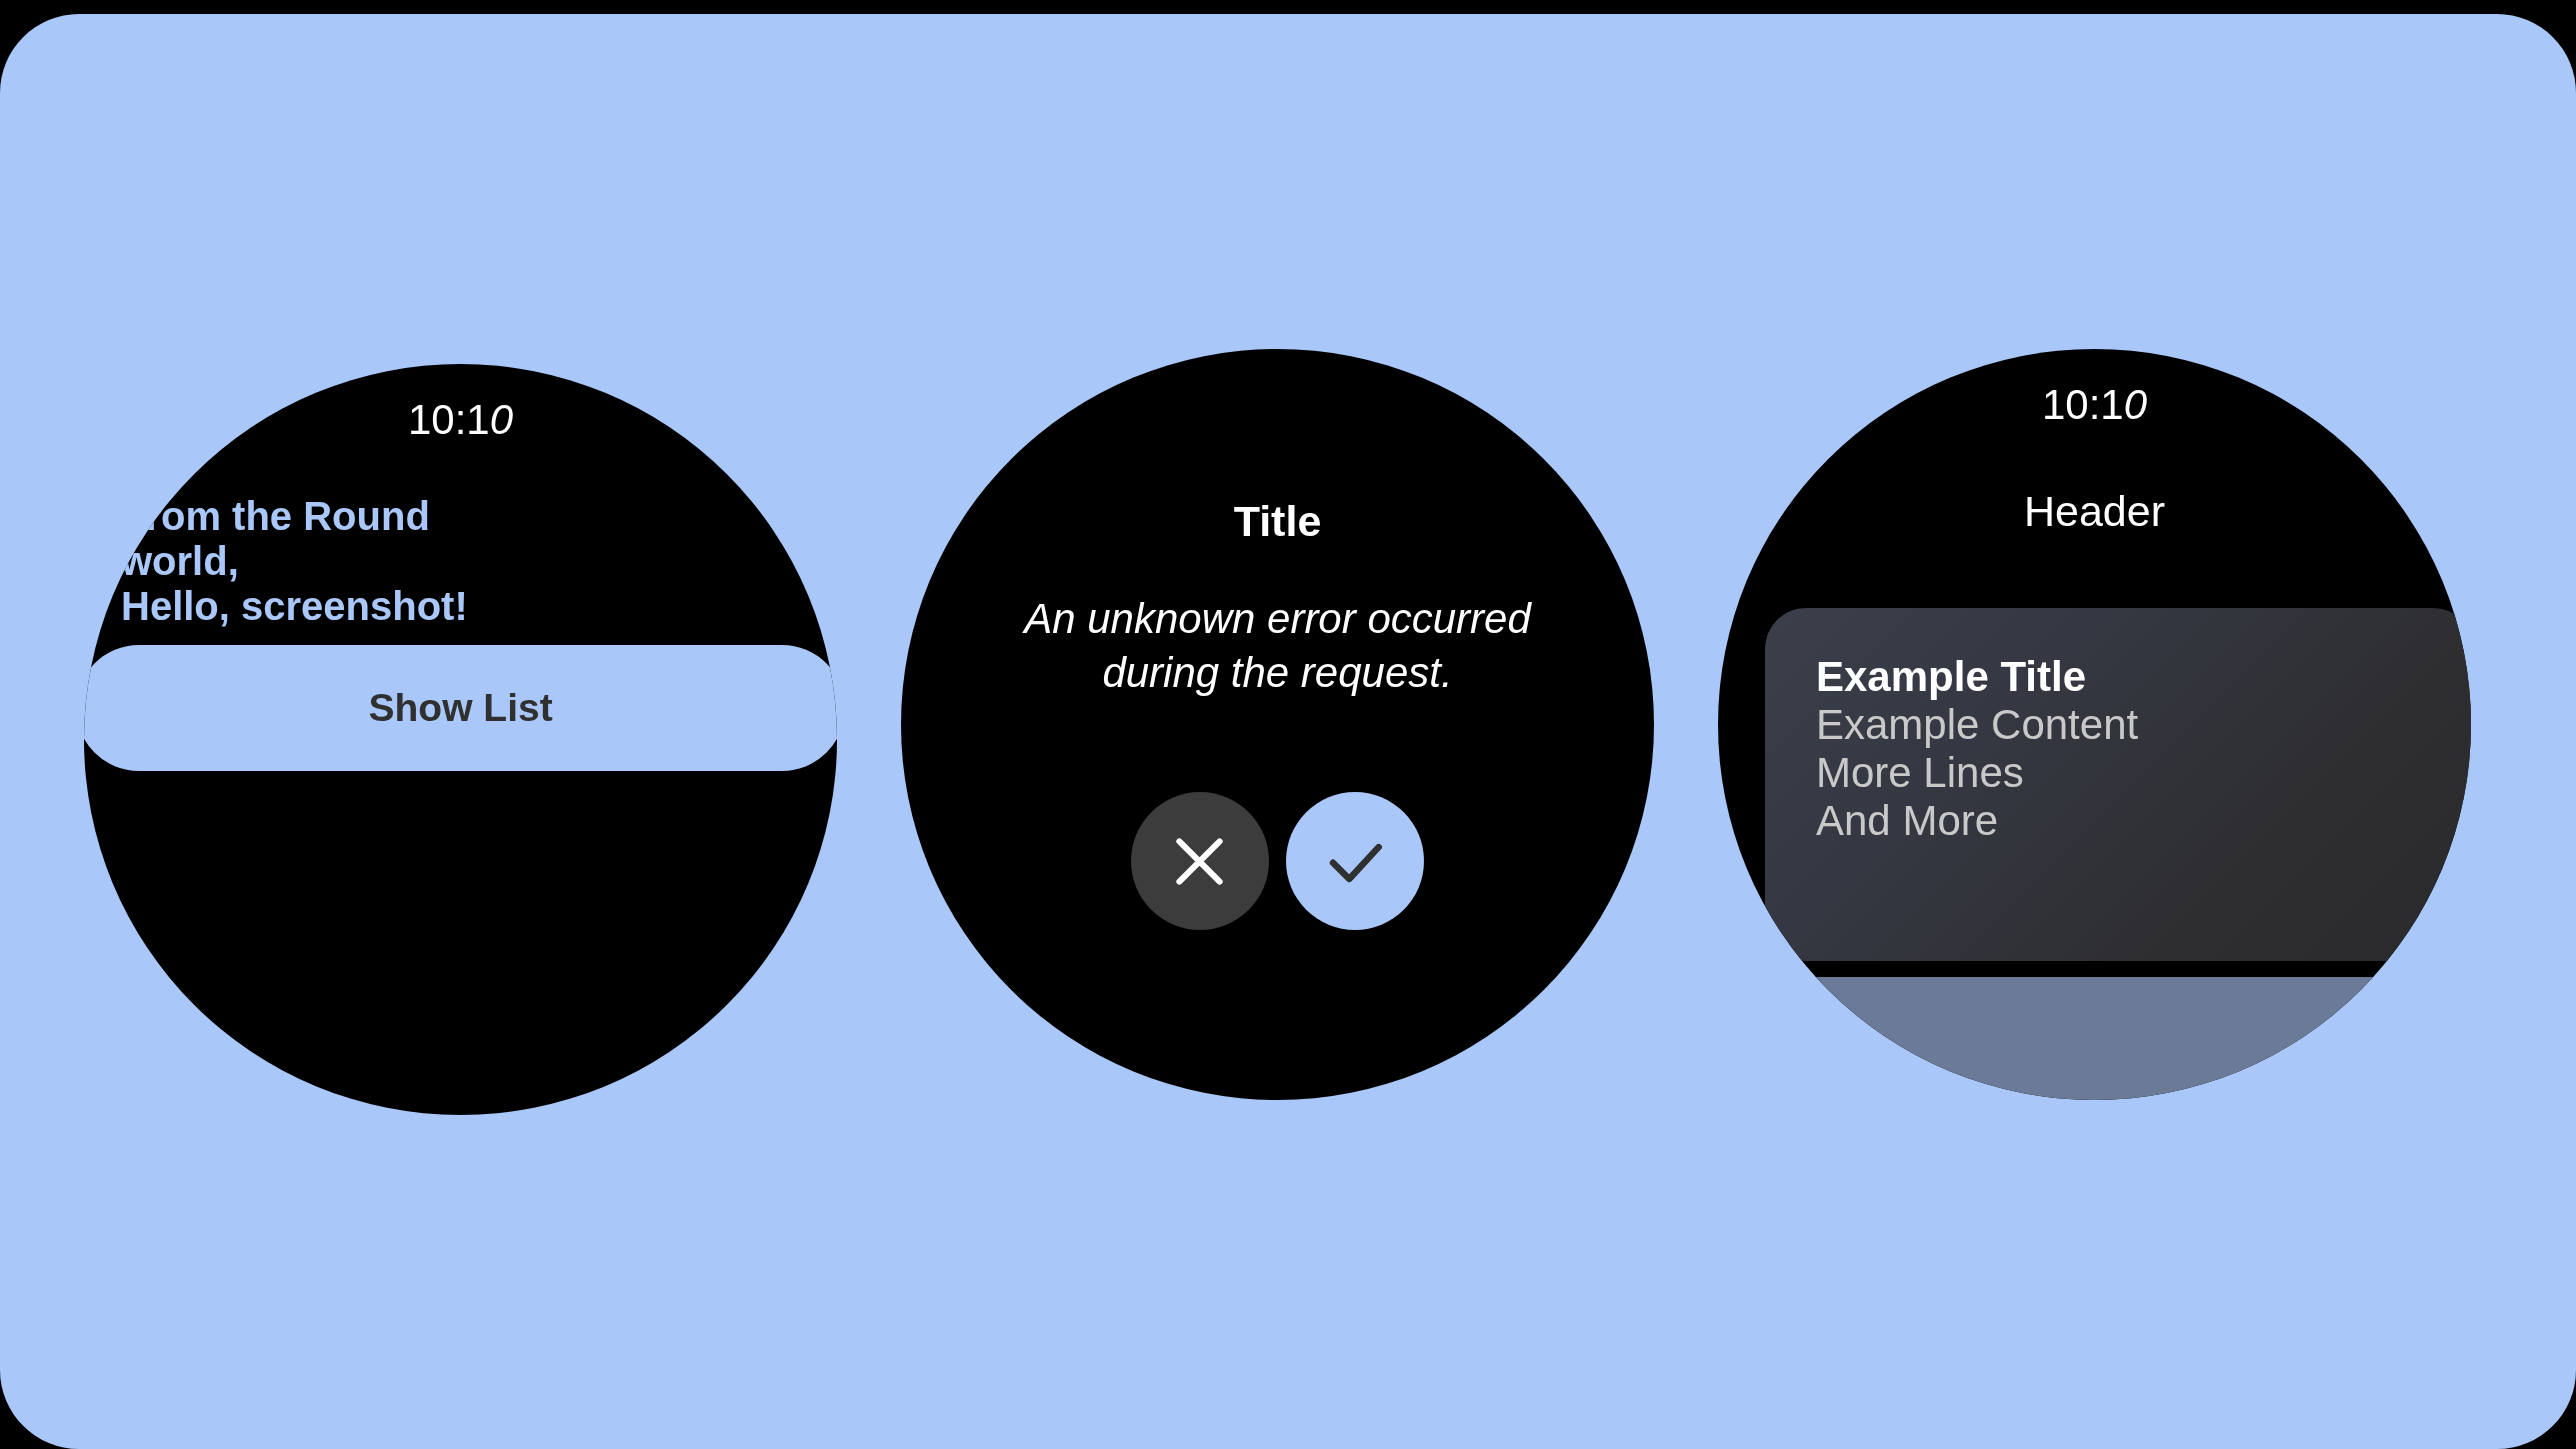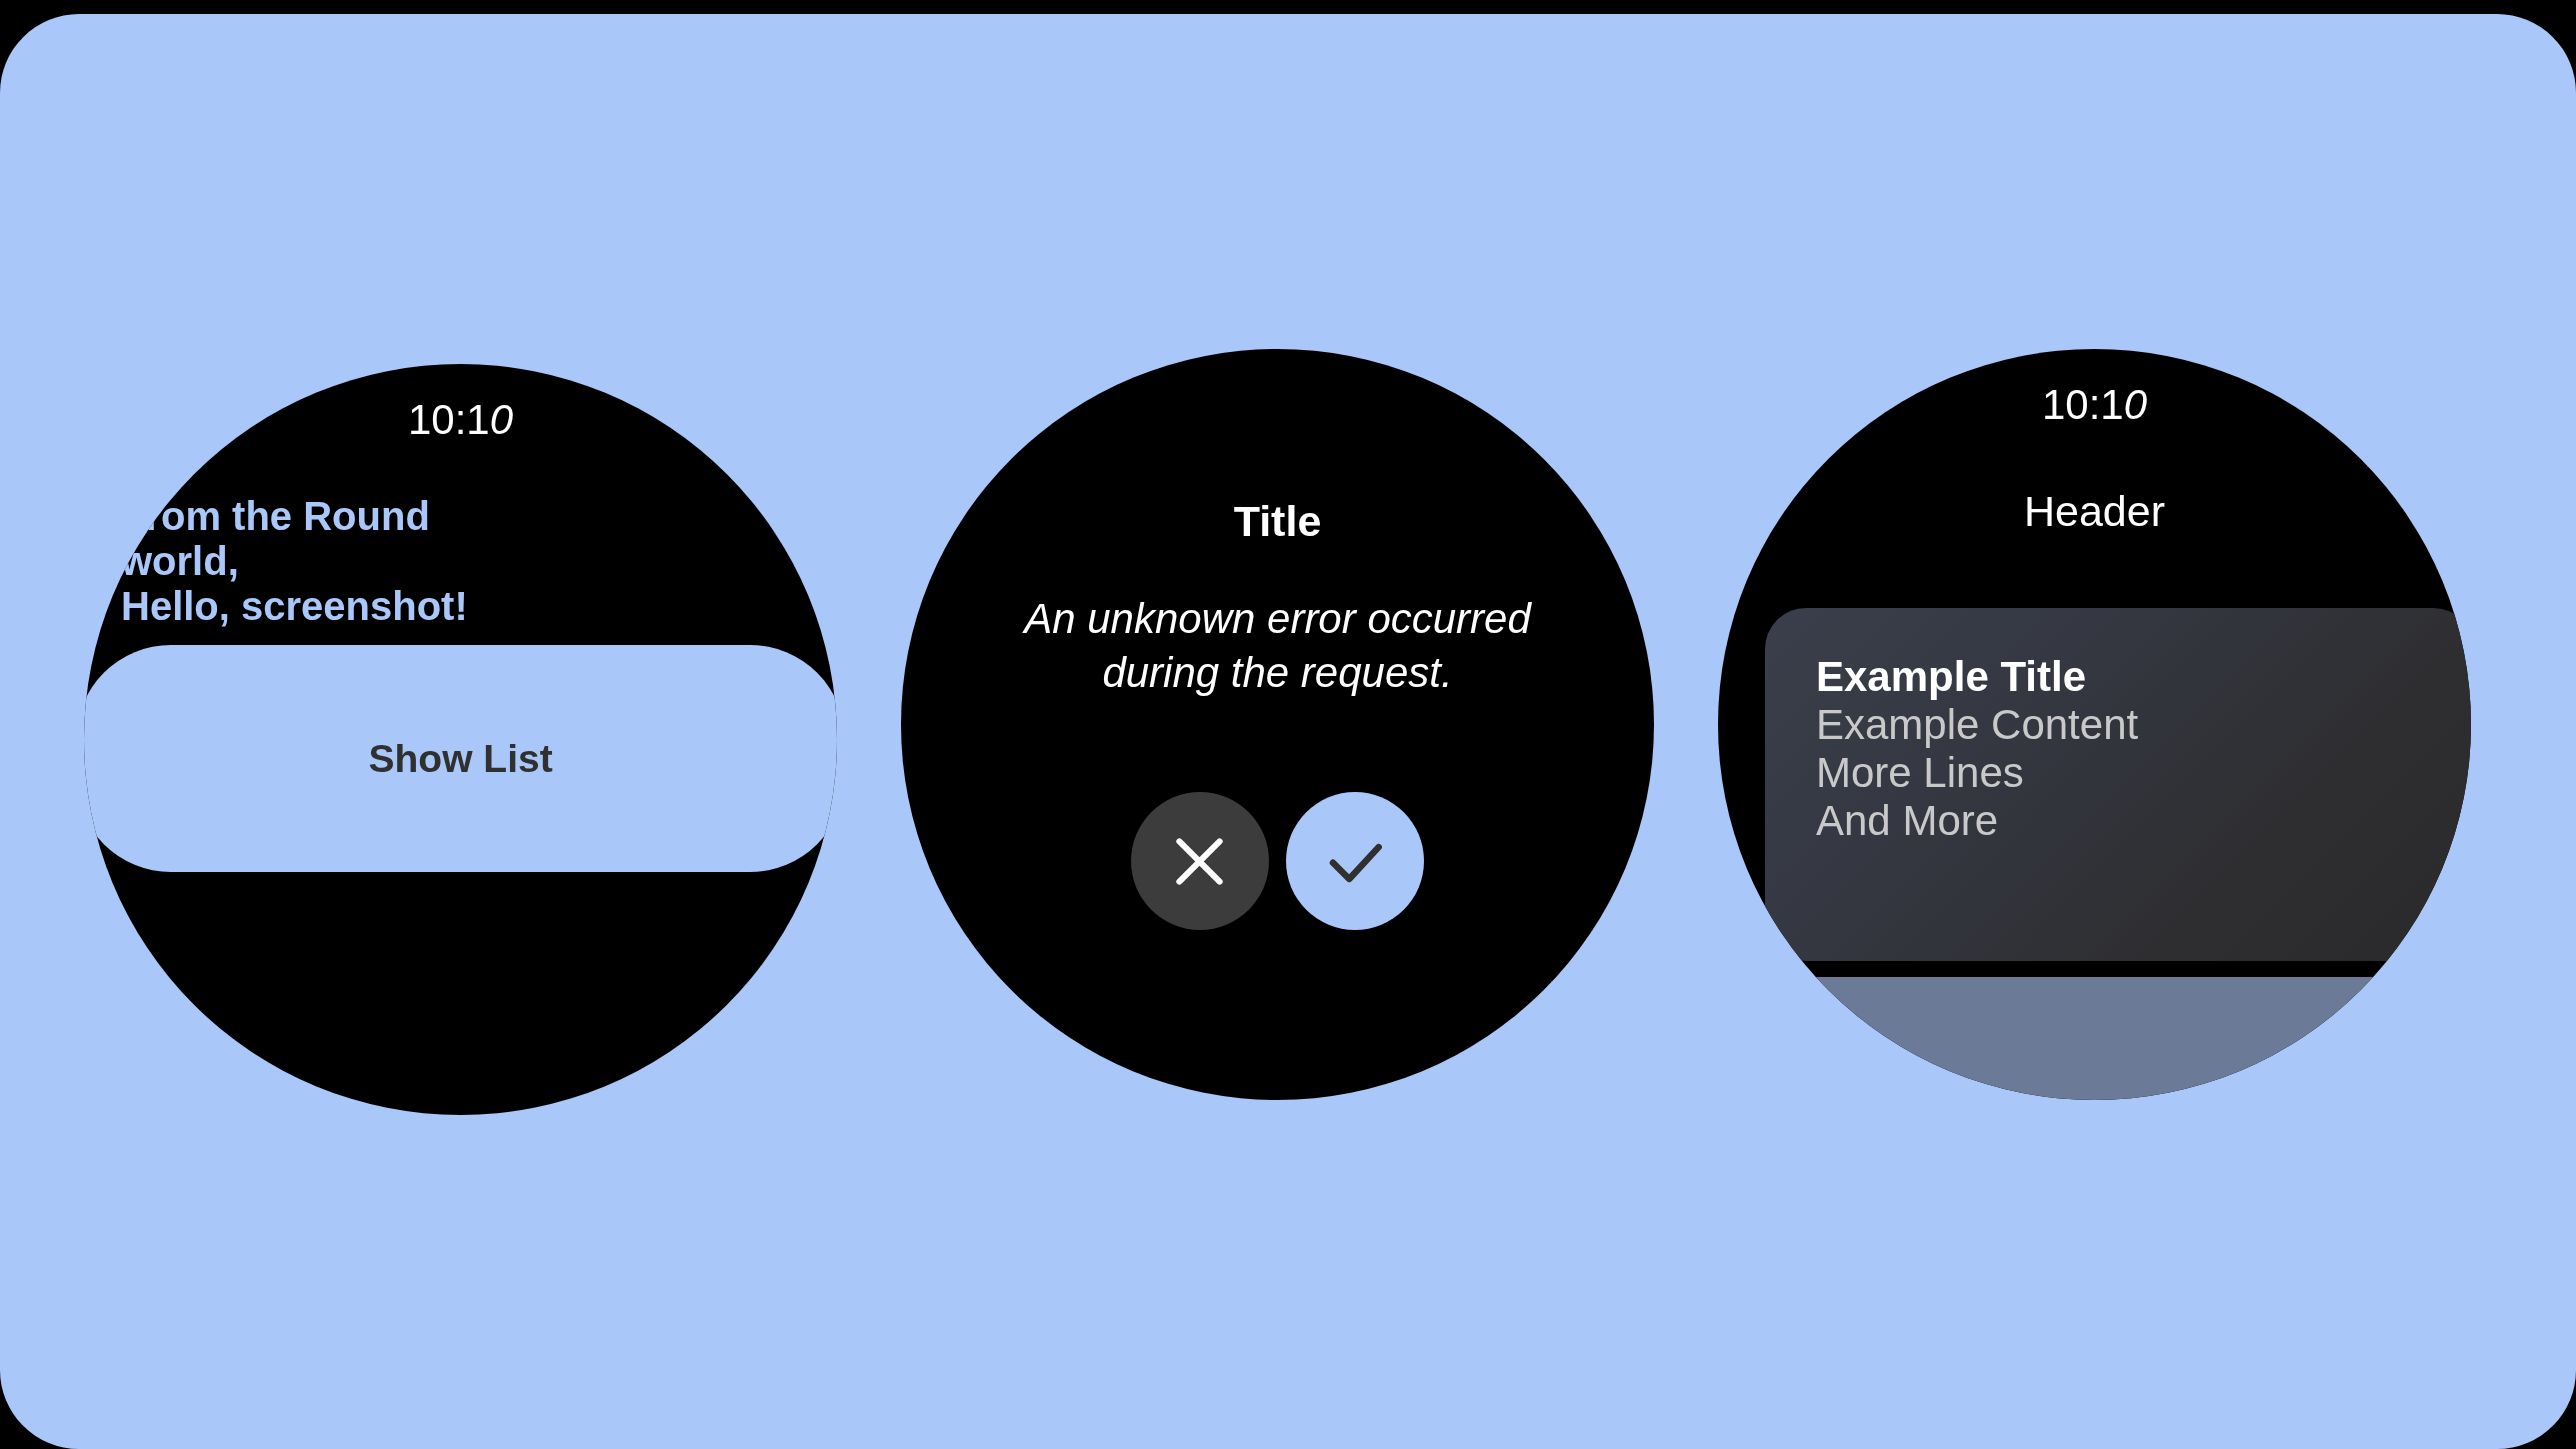--- a/index.html
+++ b/index.html
@@ -40,21 +40,21 @@
     position:absolute;left:37px;right:37px;top:130px;
     text-align:left;
     color:#a9c7f8;
     font-size:40px;
     font-weight:bold;
     line-height:1.13;
   }
   .w1-button{
     position:absolute;
     left:-7.9px;width:769px;
-    top:281px;height:227px;
+    top:281px;height:126px;
     background:#a9c7f8;
     border-radius:95px;
     display:flex;align-items:center;justify-content:center;
   }
   .w1-button-label{
     color:#303030;
     font-size:39px;
     font-weight:bold;
   }
 

